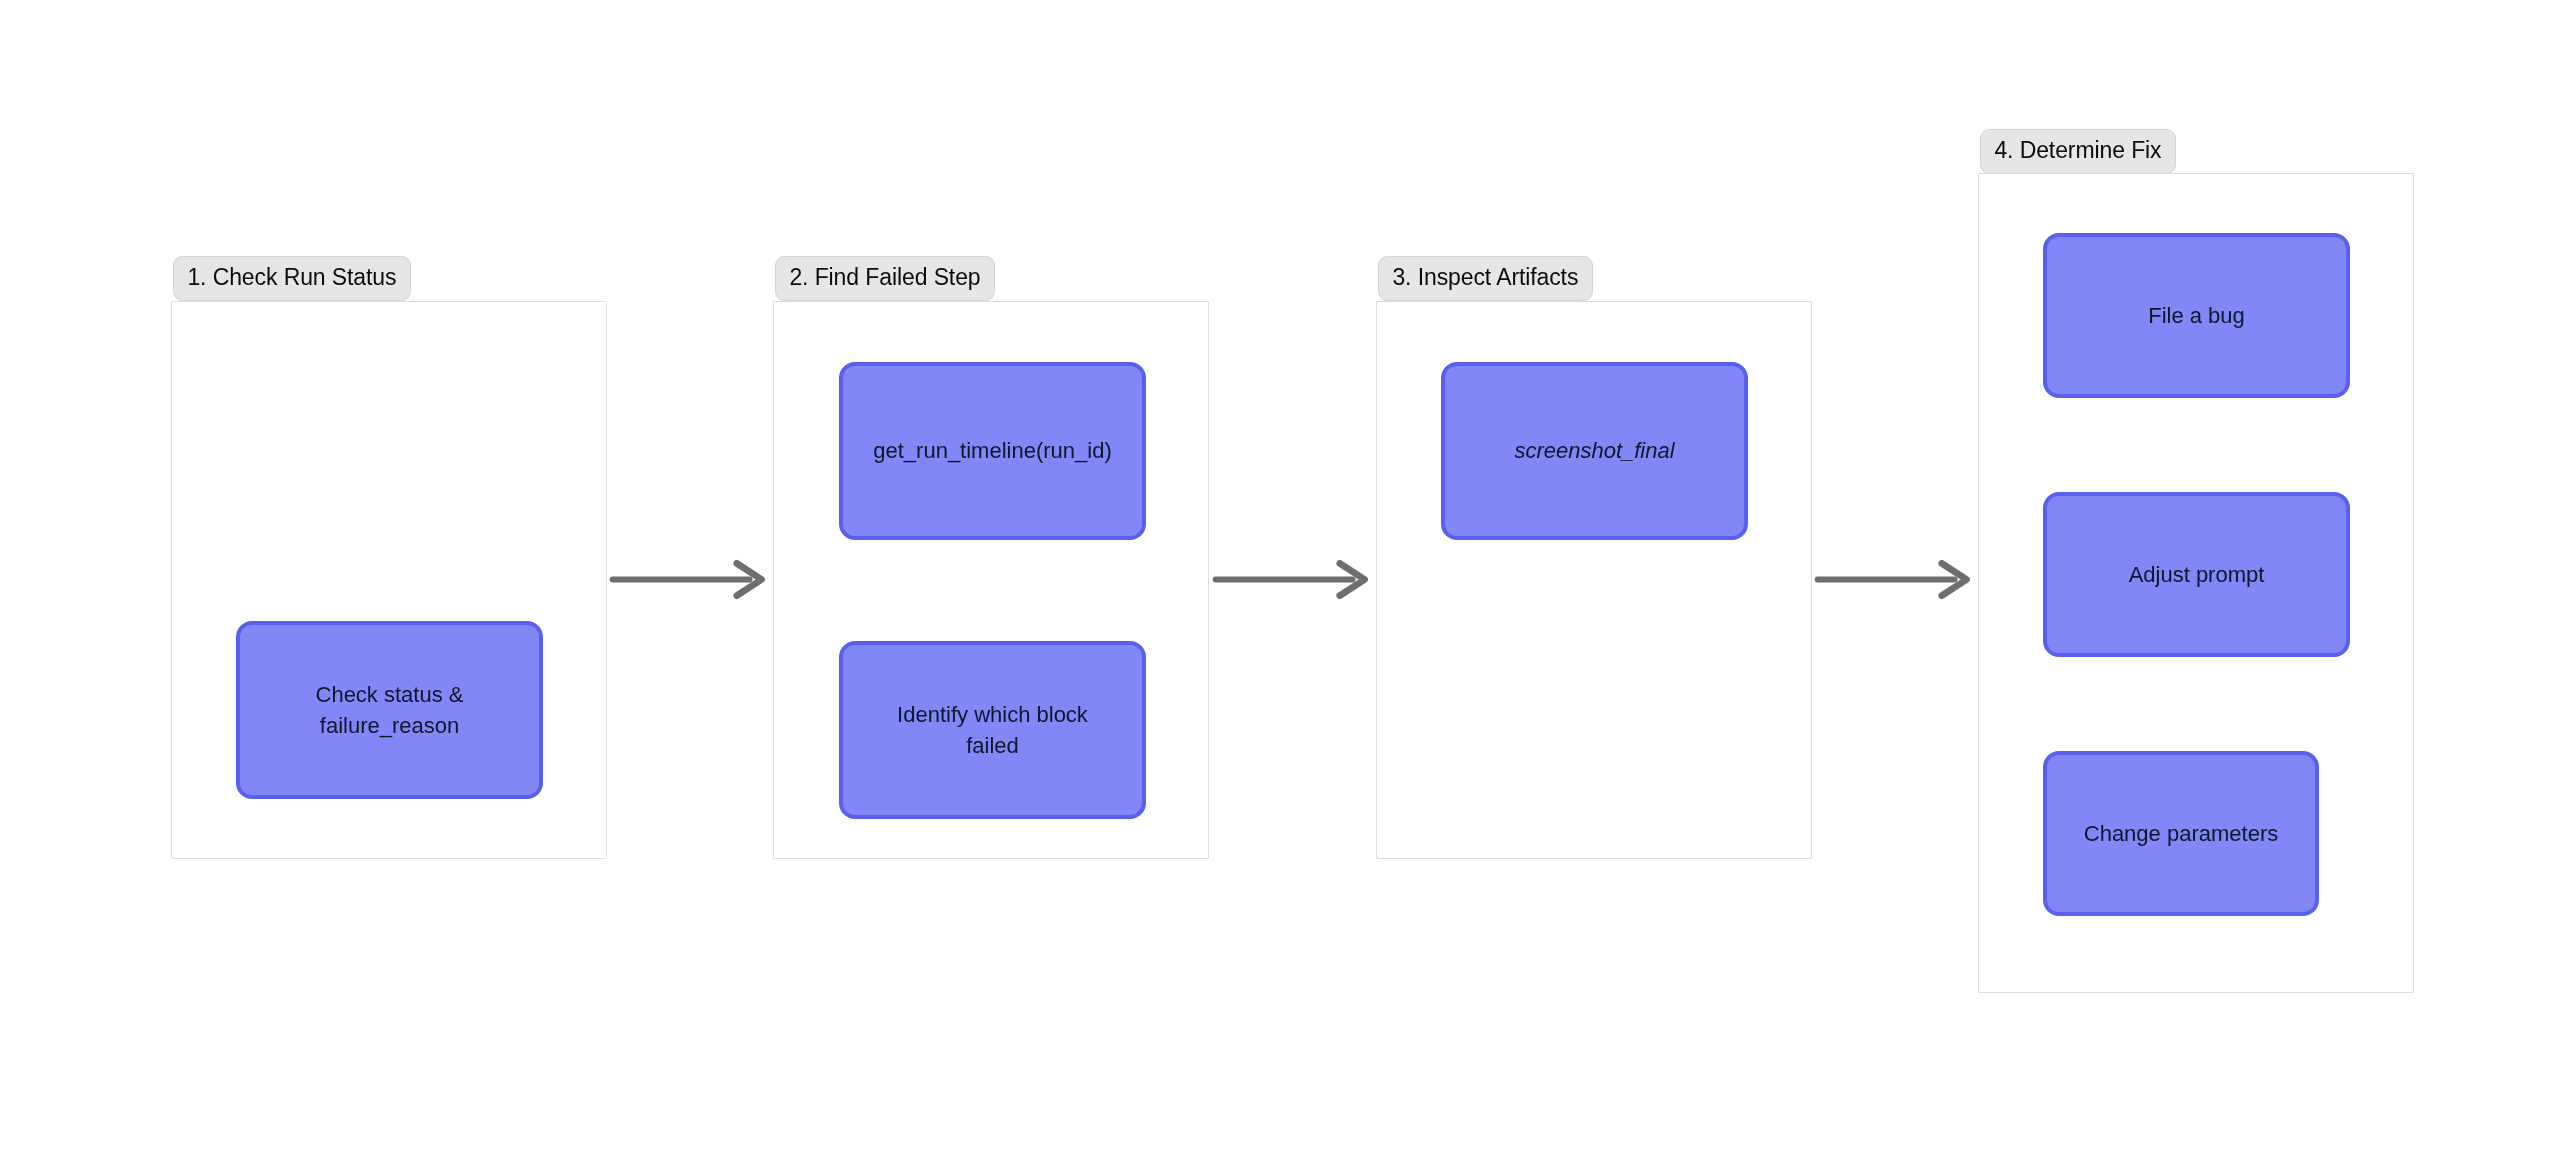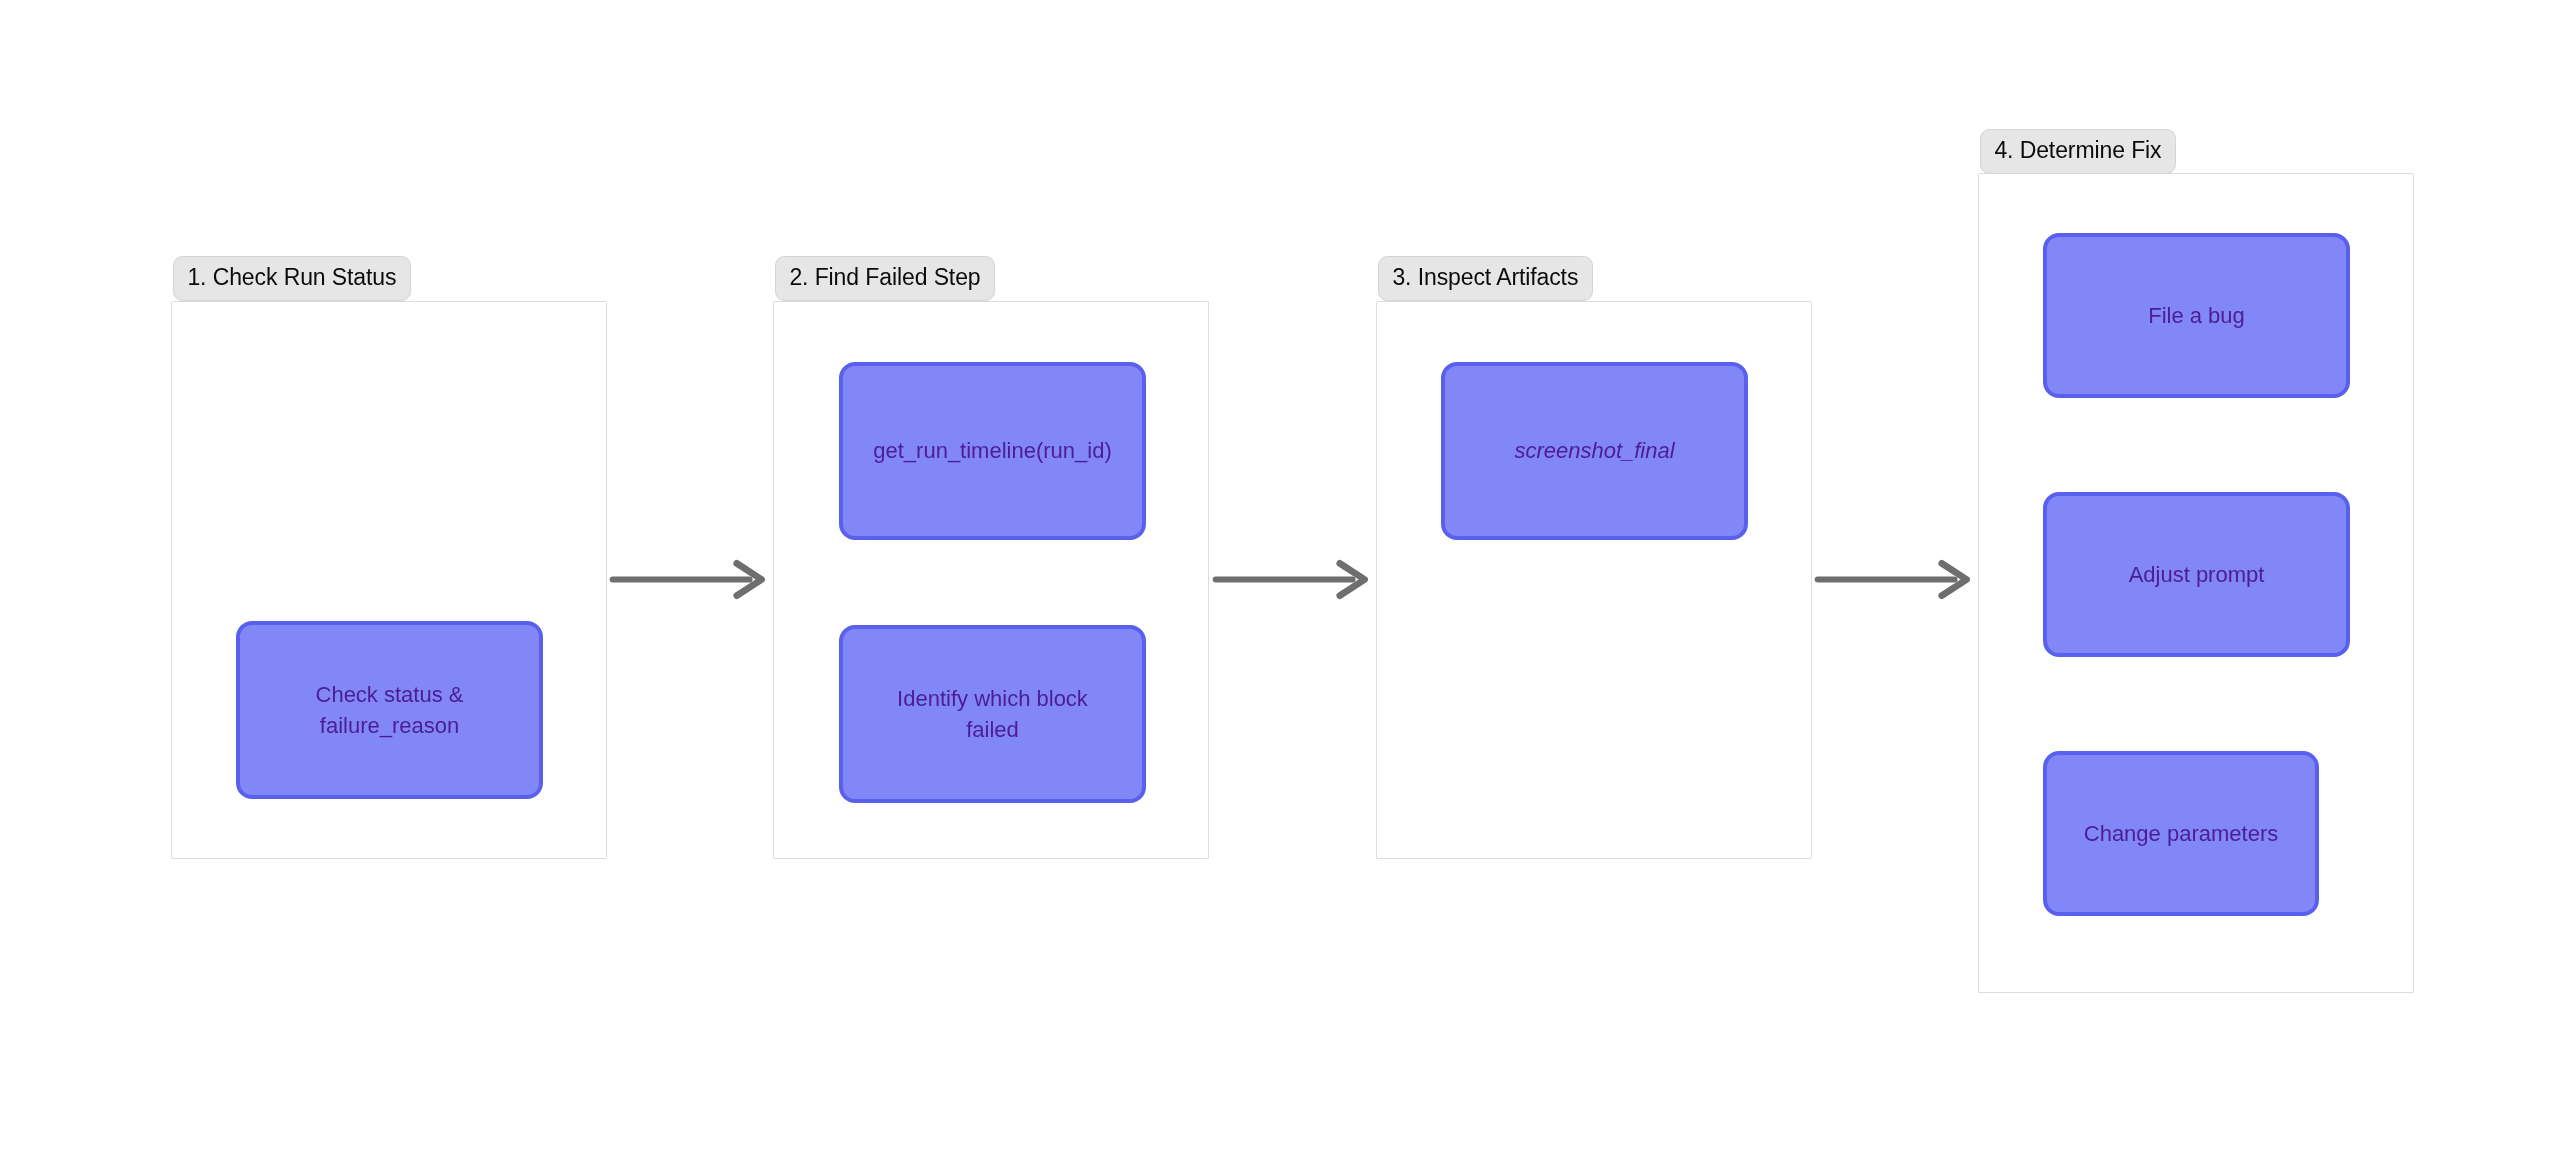--- a/index.html
+++ b/index.html
@@ -49,21 +49,21 @@
   .node {
     position: absolute;
     background: #8287f8;
     border: 4.7px solid #5a60ee;
     border-radius: 16px;
     box-sizing: border-box;
     display: flex;
     align-items: center;
     justify-content: center;
     text-align: center;
-    color: #4c1d95;
+    color: #0f172a;
     font-size: 22px;
     line-height: 1.42;
     padding: 4px 12px;
   }
   .node span { display: block; }
 
   
   .edge-arrow {
     position: absolute;
     overflow: visible;
@@ -87,21 +87,21 @@
     <path d="M189 8 L226 32 L189 56" stroke="#6e6e6e" stroke-width="10" stroke-linecap="round" stroke-linejoin="round" fill="none"></path>
   </svg>
 
   <div class="cluster" style="left:773px; top:301px; width:436px; height:558px;"></div>
   <div class="cluster-label" style="left:775px; top:256px;">2. Find Failed Step</div>
 
   <div class="node" style="left:839px; top:362px; width:307px; height:178px;">
     <span>get_run_timeline(run_id)</span>
   </div>
 
-  <div class="node" style="left:839px; top:625px; width:307px; height:178px;">
+  <div class="node" style="left:839px; top:641px; width:307px; height:178px;">
     <span style="max-width:221px;">Identify which block failed</span>
   </div>
 
   <svg class="edge-arrow" style="left:1213px; top:558px; width:161px; height:43px;" viewBox="0 0 240 64">
     <path d="M4 32 L208 32" stroke="#6e6e6e" stroke-width="9" stroke-linecap="round" fill="none"></path>
     <path d="M189 8 L226 32 L189 56" stroke="#6e6e6e" stroke-width="10" stroke-linecap="round" stroke-linejoin="round" fill="none"></path>
   </svg>
 
   <div class="cluster" style="left:1376px; top:301px; width:436px; height:558px;"></div>
   <div class="cluster-label" style="left:1378px; top:256px;">3. Inspect Artifacts</div>

